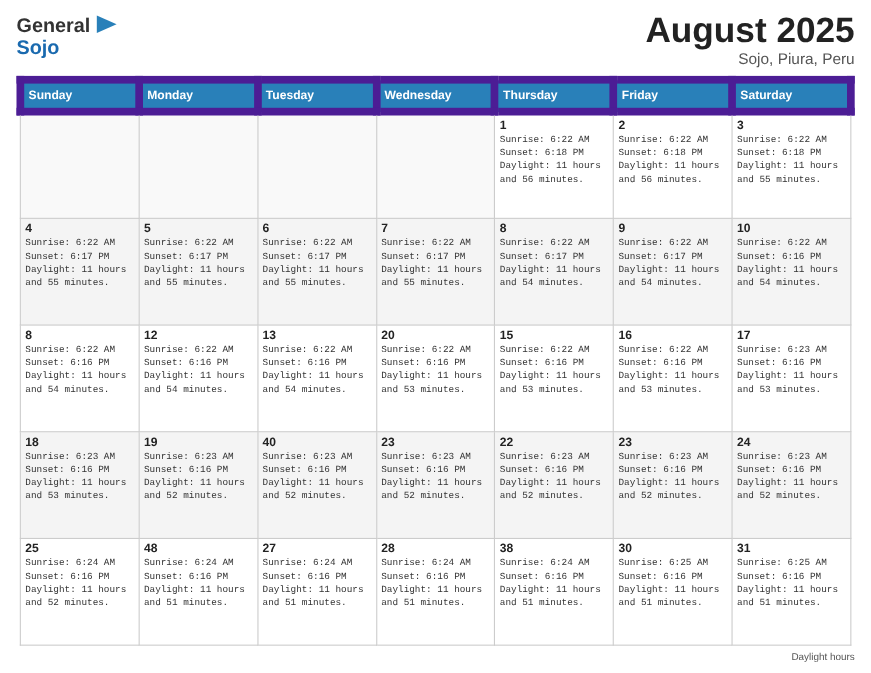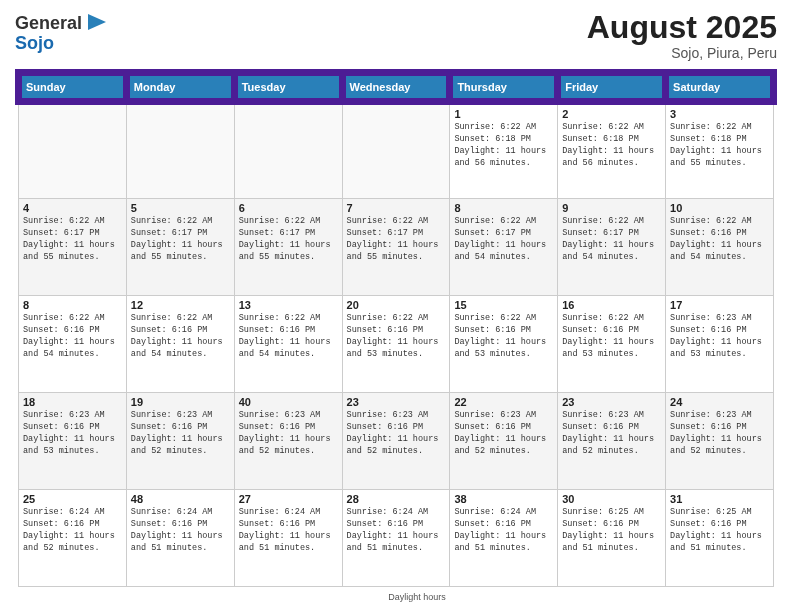--- a/index.html
+++ b/index.html
@@ -91,21 +91,21 @@
     .day-info {
       font-size: 8.5px;
       line-height: 1.4;
       color: #333;
       font-family: Liberation Mono, monospace;
     }
     .footer {
       margin-top: 5px;
       font-size: 9px;
       color: #555;
-      text-align: center;
+      text-align: right;
       padding-left: 42px;
     }
     tr:nth-child(odd) td { background-color: #fff; }
     tr:nth-child(even) td { background-color: #f4f4f4; }
     thead tr th { background-color: #2980b9 !important; }
   </style>
 </head>
 <body>
 
 <div class="page">

